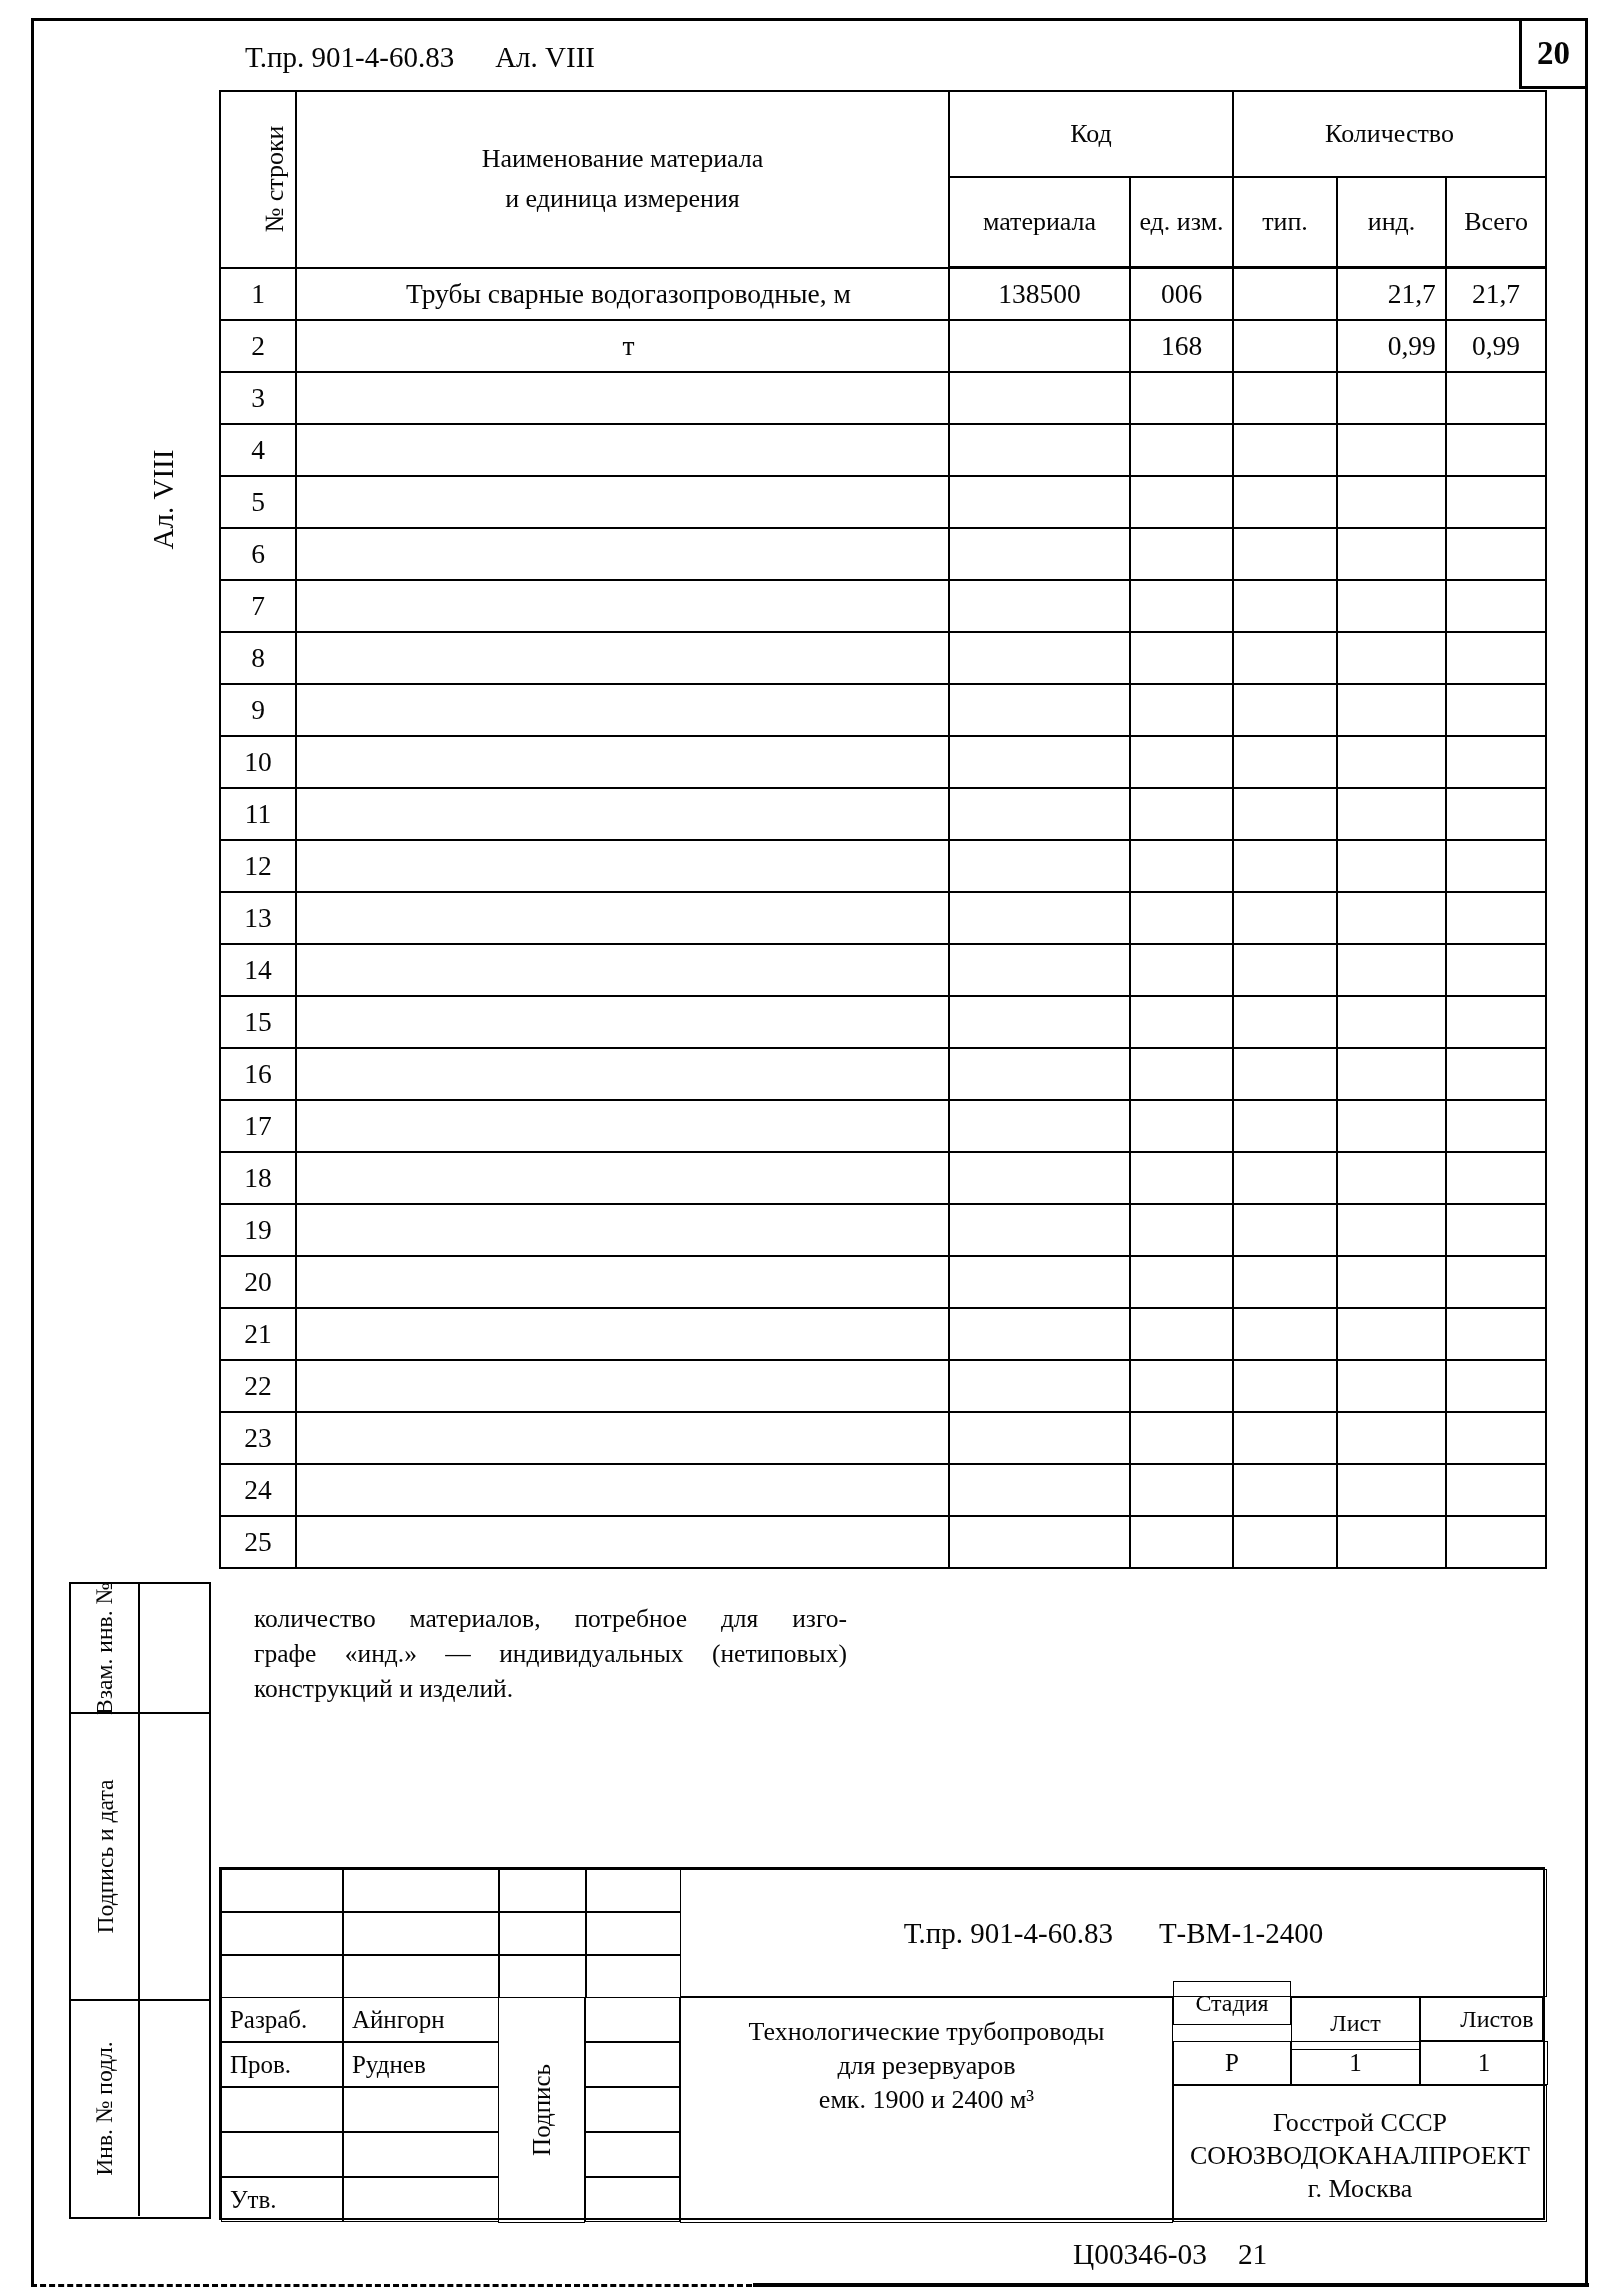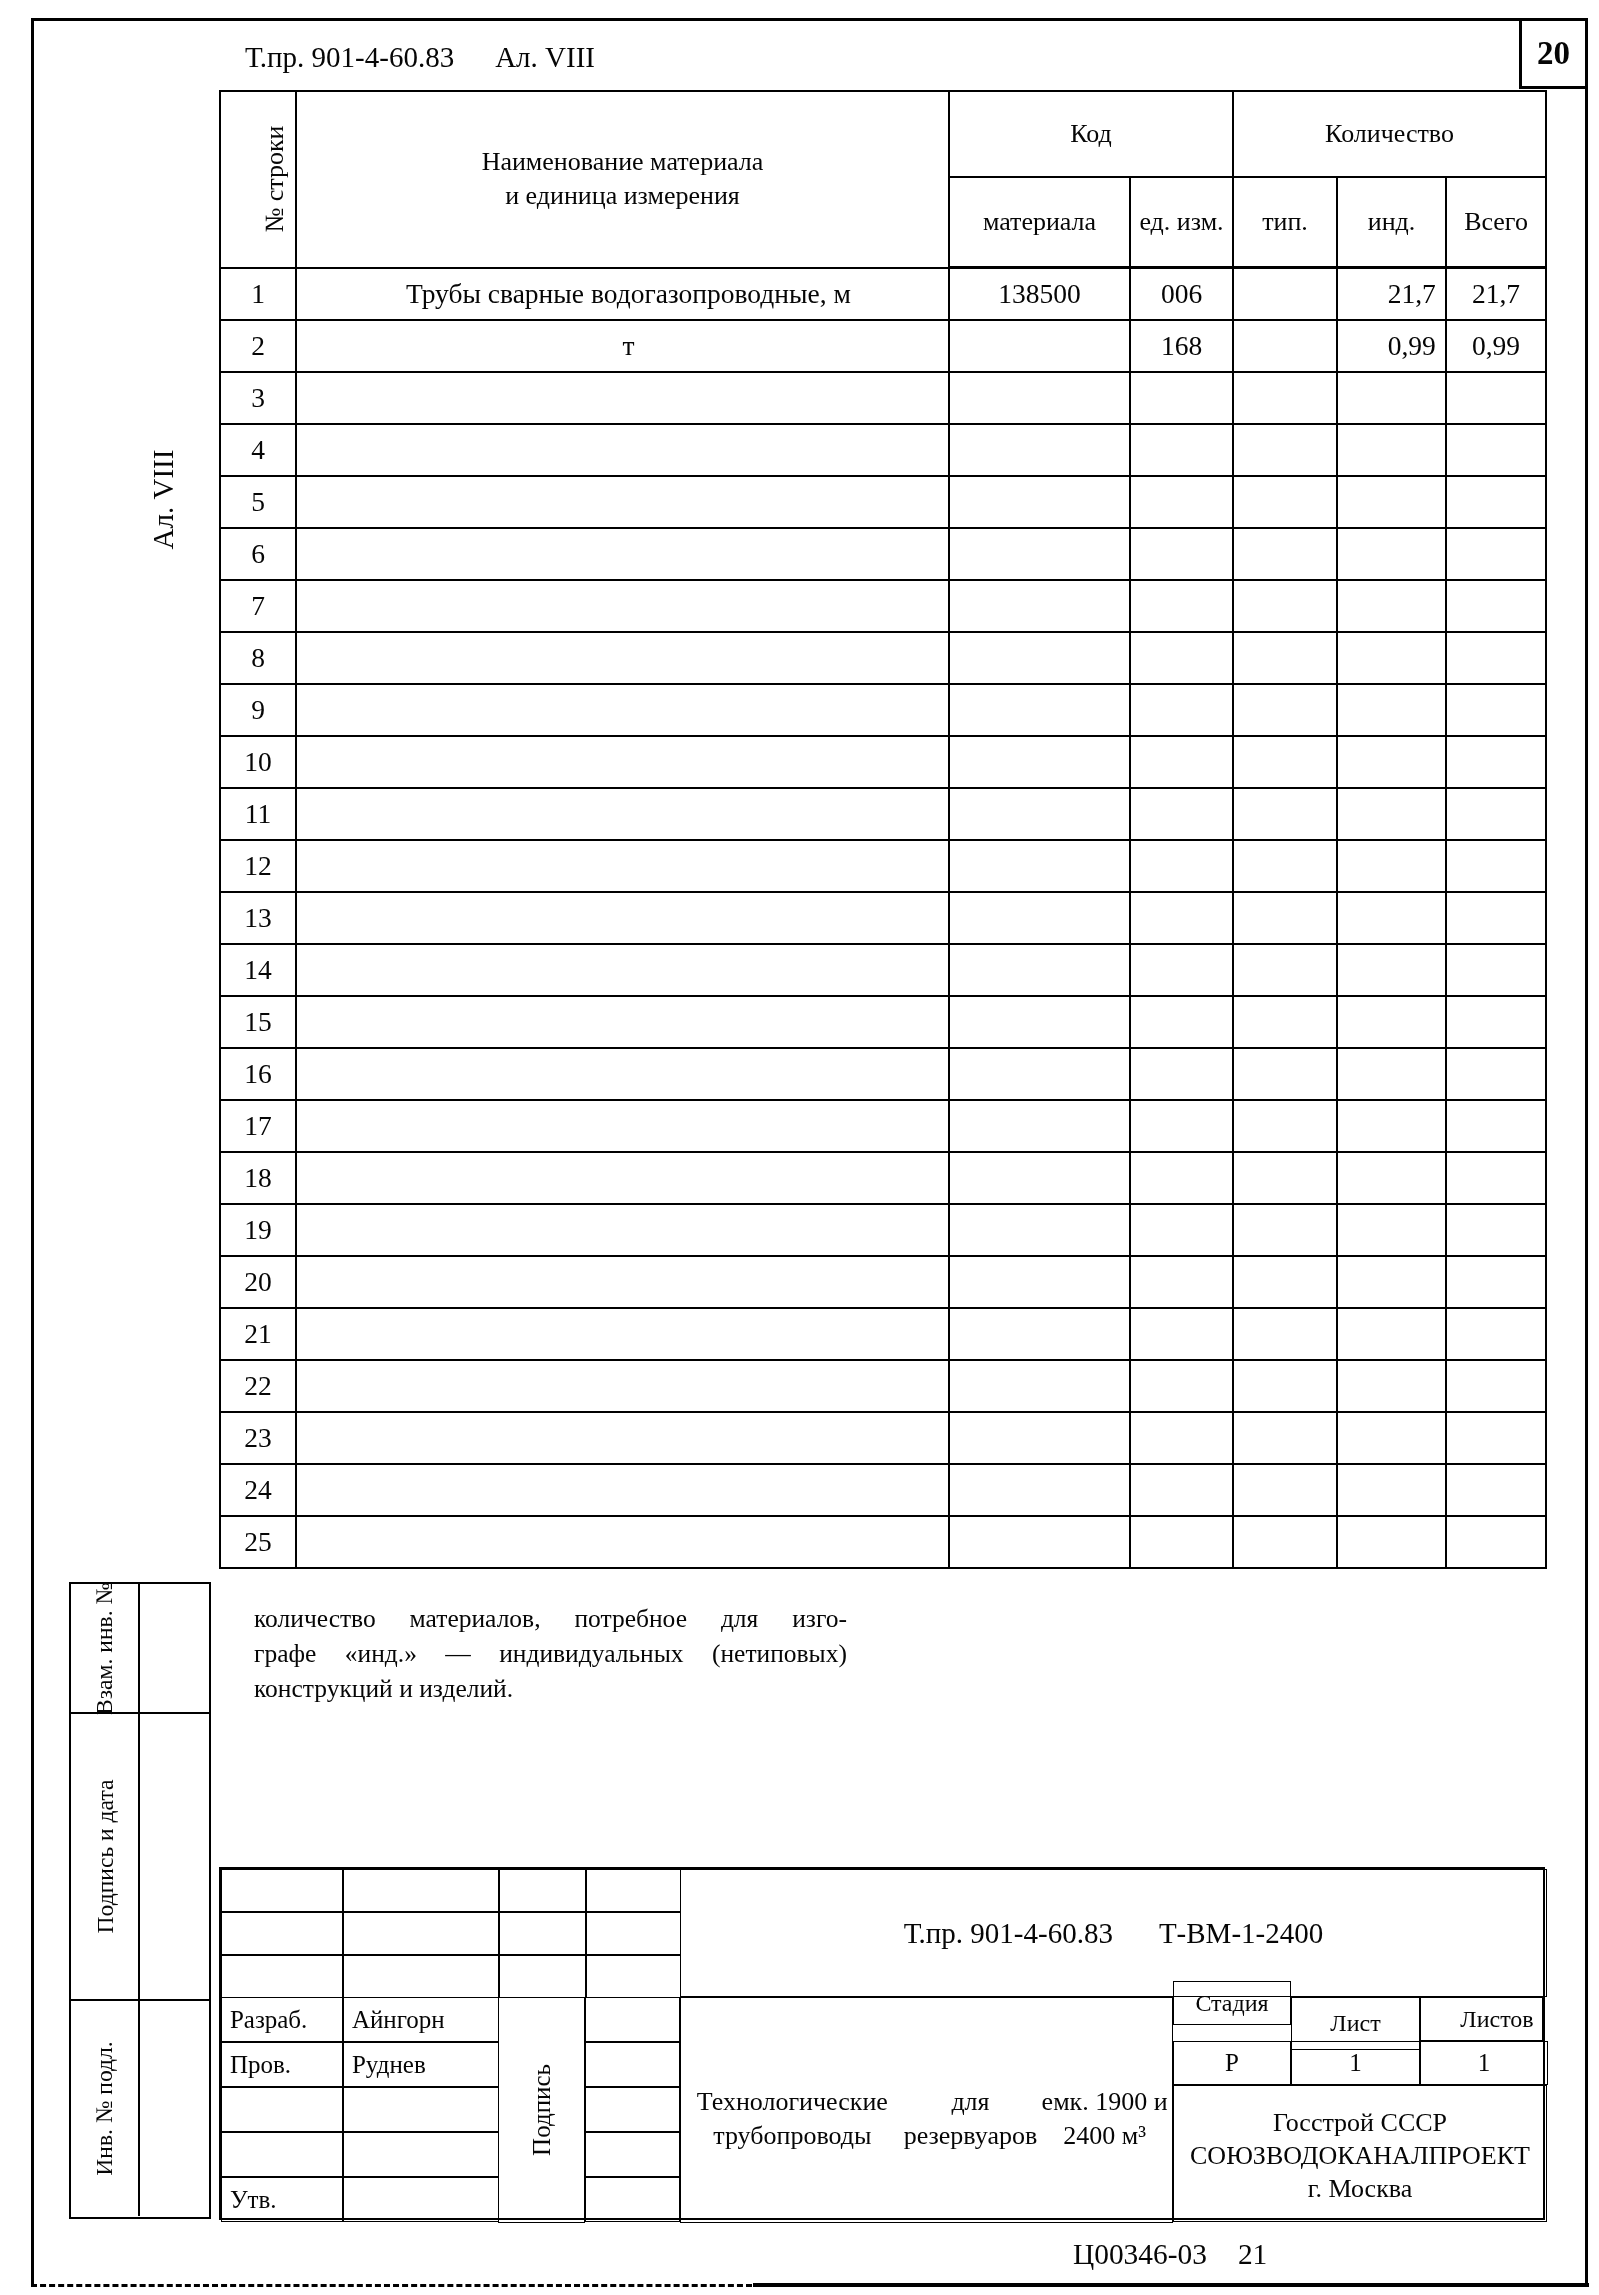--- a/index.html
+++ b/index.html
@@ -23,21 +23,21 @@
   table.mat thead tr.h1 th{height:84px;}
   table.mat thead tr.h2 th{height:88px;}
   table.mat thead th{font-size:26px;text-align:center;vertical-align:middle;}
   table.mat thead tr.h2 th{border-bottom:3.3px solid #000;}
   table.mat tbody tr{height:52px;}
   table.mat tbody td{font-size:27.5px;vertical-align:middle;text-align:center;}
   td.c-name{text-align:center;padding-left:11.8px !important;}
   td.c-ind{text-align:right !important;padding-right:9.2px !important;}
   .vtext{transform:rotate(-90deg);white-space:nowrap;display:inline-block;}
   th.th-rownum{overflow:visible;}
-  .name-hdr{white-space:pre-line;line-height:34px;}
+  .name-hdr{white-space:pre-line;line-height:40px;}
 
   
   .note{position:absolute;left:254px;top:1601px;width:593px;font-size:25.5px;line-height:35px;}
   .note-line{text-align:justify;text-align-last:justify;}
   .nl-first{text-indent:71px;}
   .nl-last{text-align:left;text-align-last:left;}
 
   
   .side-album{position:absolute;left:85px;top:483px;width:157px;text-align:center;
     font-size:29px;transform:rotate(-90deg);white-space:nowrap;}
@@ -55,21 +55,21 @@
   
   .tblock{position:absolute;left:219px;top:1867px;width:1326px;height:353px;
     border:2.6px solid #000;box-sizing:border-box;}
   .tc{position:absolute;border:1.3px solid #000;box-sizing:border-box;
     display:flex;align-items:center;justify-content:center;font-size:25px;}
   .grid{position:absolute;display:grid;}
   .gcell{border:1.3px solid #000;box-sizing:border-box;display:flex;align-items:center;font-size:25px;}
   .gcell.pad{padding-left:7.9px;}
   .docref-cell{font-size:29px;}
   .docref-cell .gap{display:inline-block;width:46px;}
-  .proj-title{flex-direction:row;justify-content:flex-start;padding-top:17px;
+  .proj-title{flex-direction:column;justify-content:flex-start;padding-top:17px;
     font-size:26px;line-height:34px;text-align:center;}
   .org-cell{flex-direction:column;justify-content:center;font-size:26px;line-height:33px;
     text-align:center;padding-top:3.9px;}
   .sign-cell span{font-size:25px;transform:rotate(-90deg);white-space:nowrap;}
 
   .footer-code{position:absolute;left:1073px;top:2238px;font-size:29.4px;white-space:nowrap;}
   .footer-code .gap{display:inline-block;width:31px;}
 </style>
 </head>
 <body>

